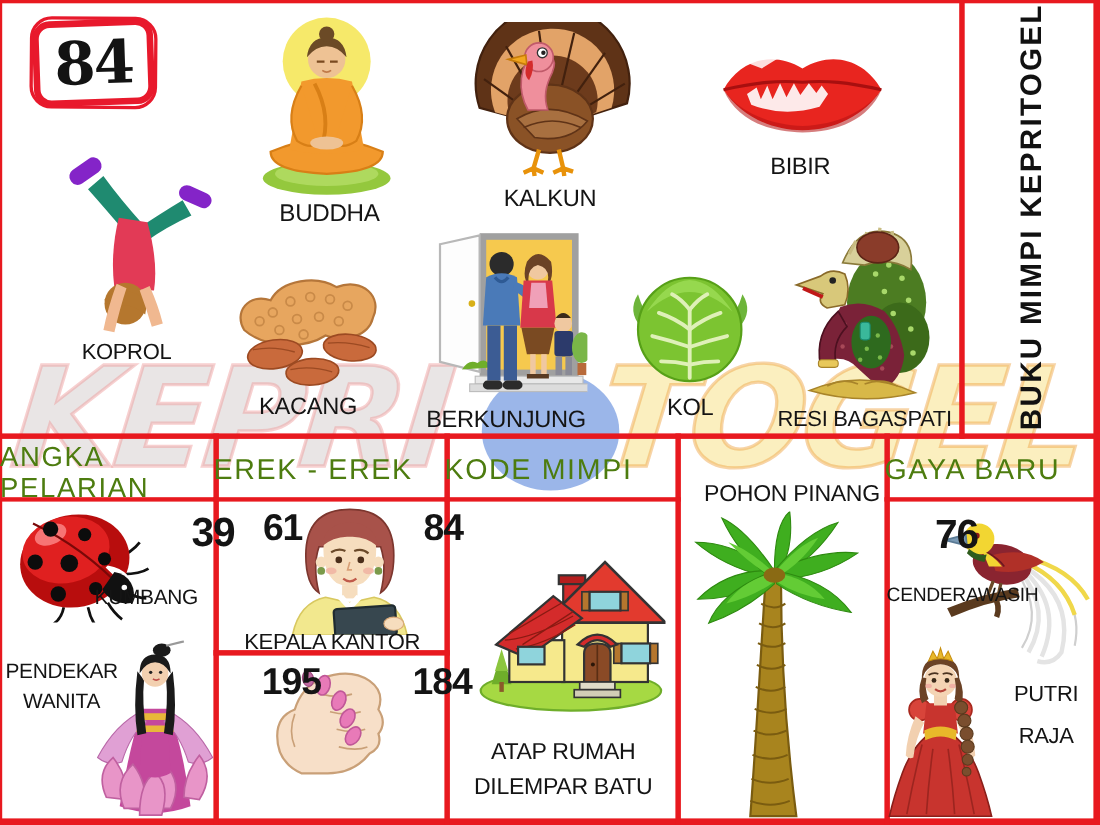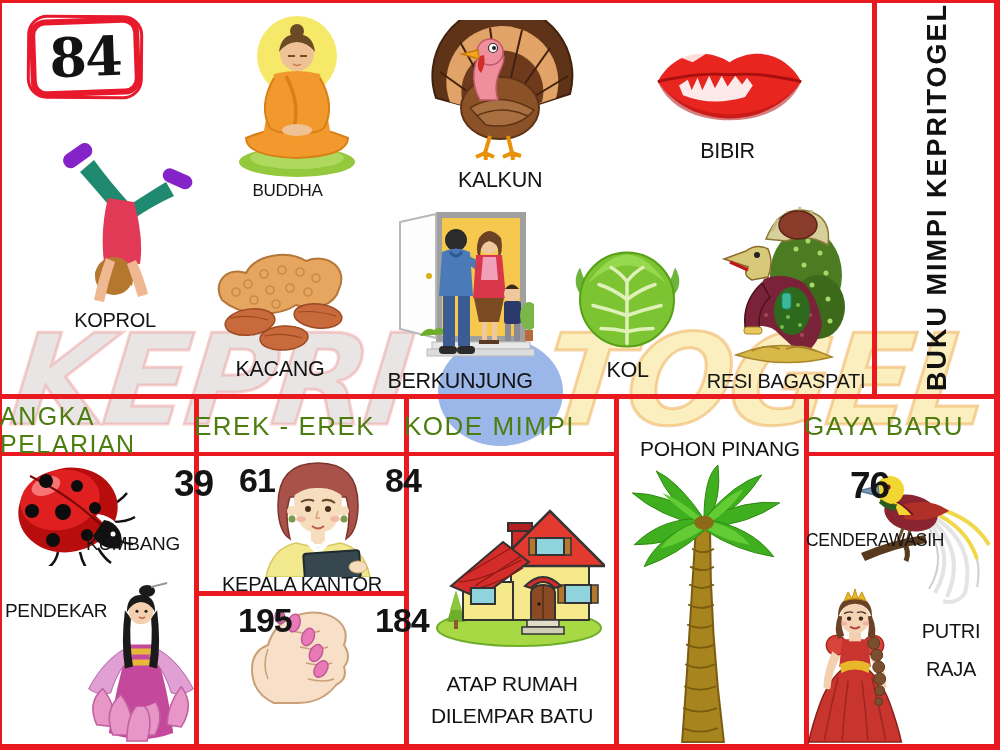--- a/index.html
+++ b/index.html
@@ -75,21 +75,21 @@
     <path d="M44,68 Q28,96 40,118 Q52,126 60,120" fill="#f2992d" stroke="#d87f16" stroke-width="2"></path>
     <path d="M90,68 Q106,96 94,118 Q82,126 74,120" fill="#f2992d" stroke="#d87f16" stroke-width="2"></path>
     <path d="M56,66 Q72,96 62,124" stroke="#d87f16" stroke-width="3.5" fill="none"></path>
     <ellipse cx="67" cy="120" rx="15" ry="6" fill="#eec294"></ellipse>
     <circle cx="67" cy="44" r="17" fill="#eec294"></circle>
     <path d="M49,42 Q51,24 67,24 Q83,24 85,42 Q77,32 67,32 Q57,32 49,42 Z" fill="#6b4a26"></path>
     <circle cx="67" cy="21" r="7" fill="#6b4a26"></circle>
     <path d="M58,46 h7 M70,46 h7" stroke="#7a4a20" stroke-width="2" fill="none"></path>
     <path d="M63,54 q4,3 8,0" stroke="#c07a4a" stroke-width="1.5" fill="none"></path>
   </svg>
-  <div class="lbl" style="left:220px;top:181px;width:135px;font-size:17px">BUDDHA</div>
+  <div class="lbl" style="left:232px;top:181px;width:135px;font-size:22px">BUDDHA</div>
 
   <svg class="art" style="left:424px;top:20px" width="160" height="145" viewBox="0 0 160 145">
     <path d="M78,96 L12,78 A70,70 0 1 1 146,74 Z" fill="#5f3317" stroke="#42210e" stroke-width="2"></path>
     <path d="M78,96 L26,82 A56,56 0 1 1 132,78 Z" fill="#e2a368"></path>
     <path d="M78,96 L40,86 A41,41 0 1 1 118,82 Z" fill="#6d3b1c"></path>
     <g stroke="#42210e" stroke-width="2">
       <path d="M78,96 L16,52"></path>
         <path d="M78,96 L36,22"></path>
         <path d="M78,96 L66,8"></path>
       <path d="M78,96 L98,10"></path>
@@ -296,20 +296,21 @@
     </g>
     <path d="M88,54 q12,2 18,9 l-8,6 q-6,-8 -12,-13 Z" fill="#fff"></path>
     <path d="M94,60 a20,20 0 0 1 16,28 a25,25 0 0 1 -27,-12 Z" fill="#111"></path>
     <circle cx="103" cy="74" r="2.5" fill="#fff"></circle>
   </svg>
   <div class="num" style="left:138px;top:463px;font-size:37px">39</div>
   <div class="lbl" style="left:70px;top:533px;width:126px;font-size:19px">KUMBANG</div>
 
   <div class="lbl two" style="left:0;top:597px;width:112px;font-size:19px;line-height:1.45">
     <span>PENDEKAR</span>
+    <span>WANITA</span>
   </div>
   <svg class="art" style="left:84px;top:582px" width="114" height="166" viewBox="0 0 112 165">
     <path d="M44,62 L68,62 Q82,100 88,150 Q56,162 24,150 Q32,100 44,62 Z" fill="#c4489c"></path>
     <path d="M44,64 Q20,76 4,106 Q14,114 26,110 Q34,84 48,74 Z" fill="#e0a0d4" stroke="#b868a8" stroke-width="1"></path>
     <path d="M68,64 Q92,76 108,106 Q98,114 86,110 Q78,84 64,74 Z" fill="#e0a0d4" stroke="#b868a8" stroke-width="1"></path>
     <g fill="#e895c8" stroke="#c060a0" stroke-width="1.5">
       <path d="M12,142 Q2,120 18,106 Q32,124 30,144 Z"></path>
       <path d="M96,144 Q110,122 96,104 Q82,122 82,142 Z"></path>
       <path d="M28,152 Q18,128 36,112 Q50,130 46,152 Z"></path>
       <path d="M70,152 Q82,128 64,112 Q52,130 56,152 Z"></path>

